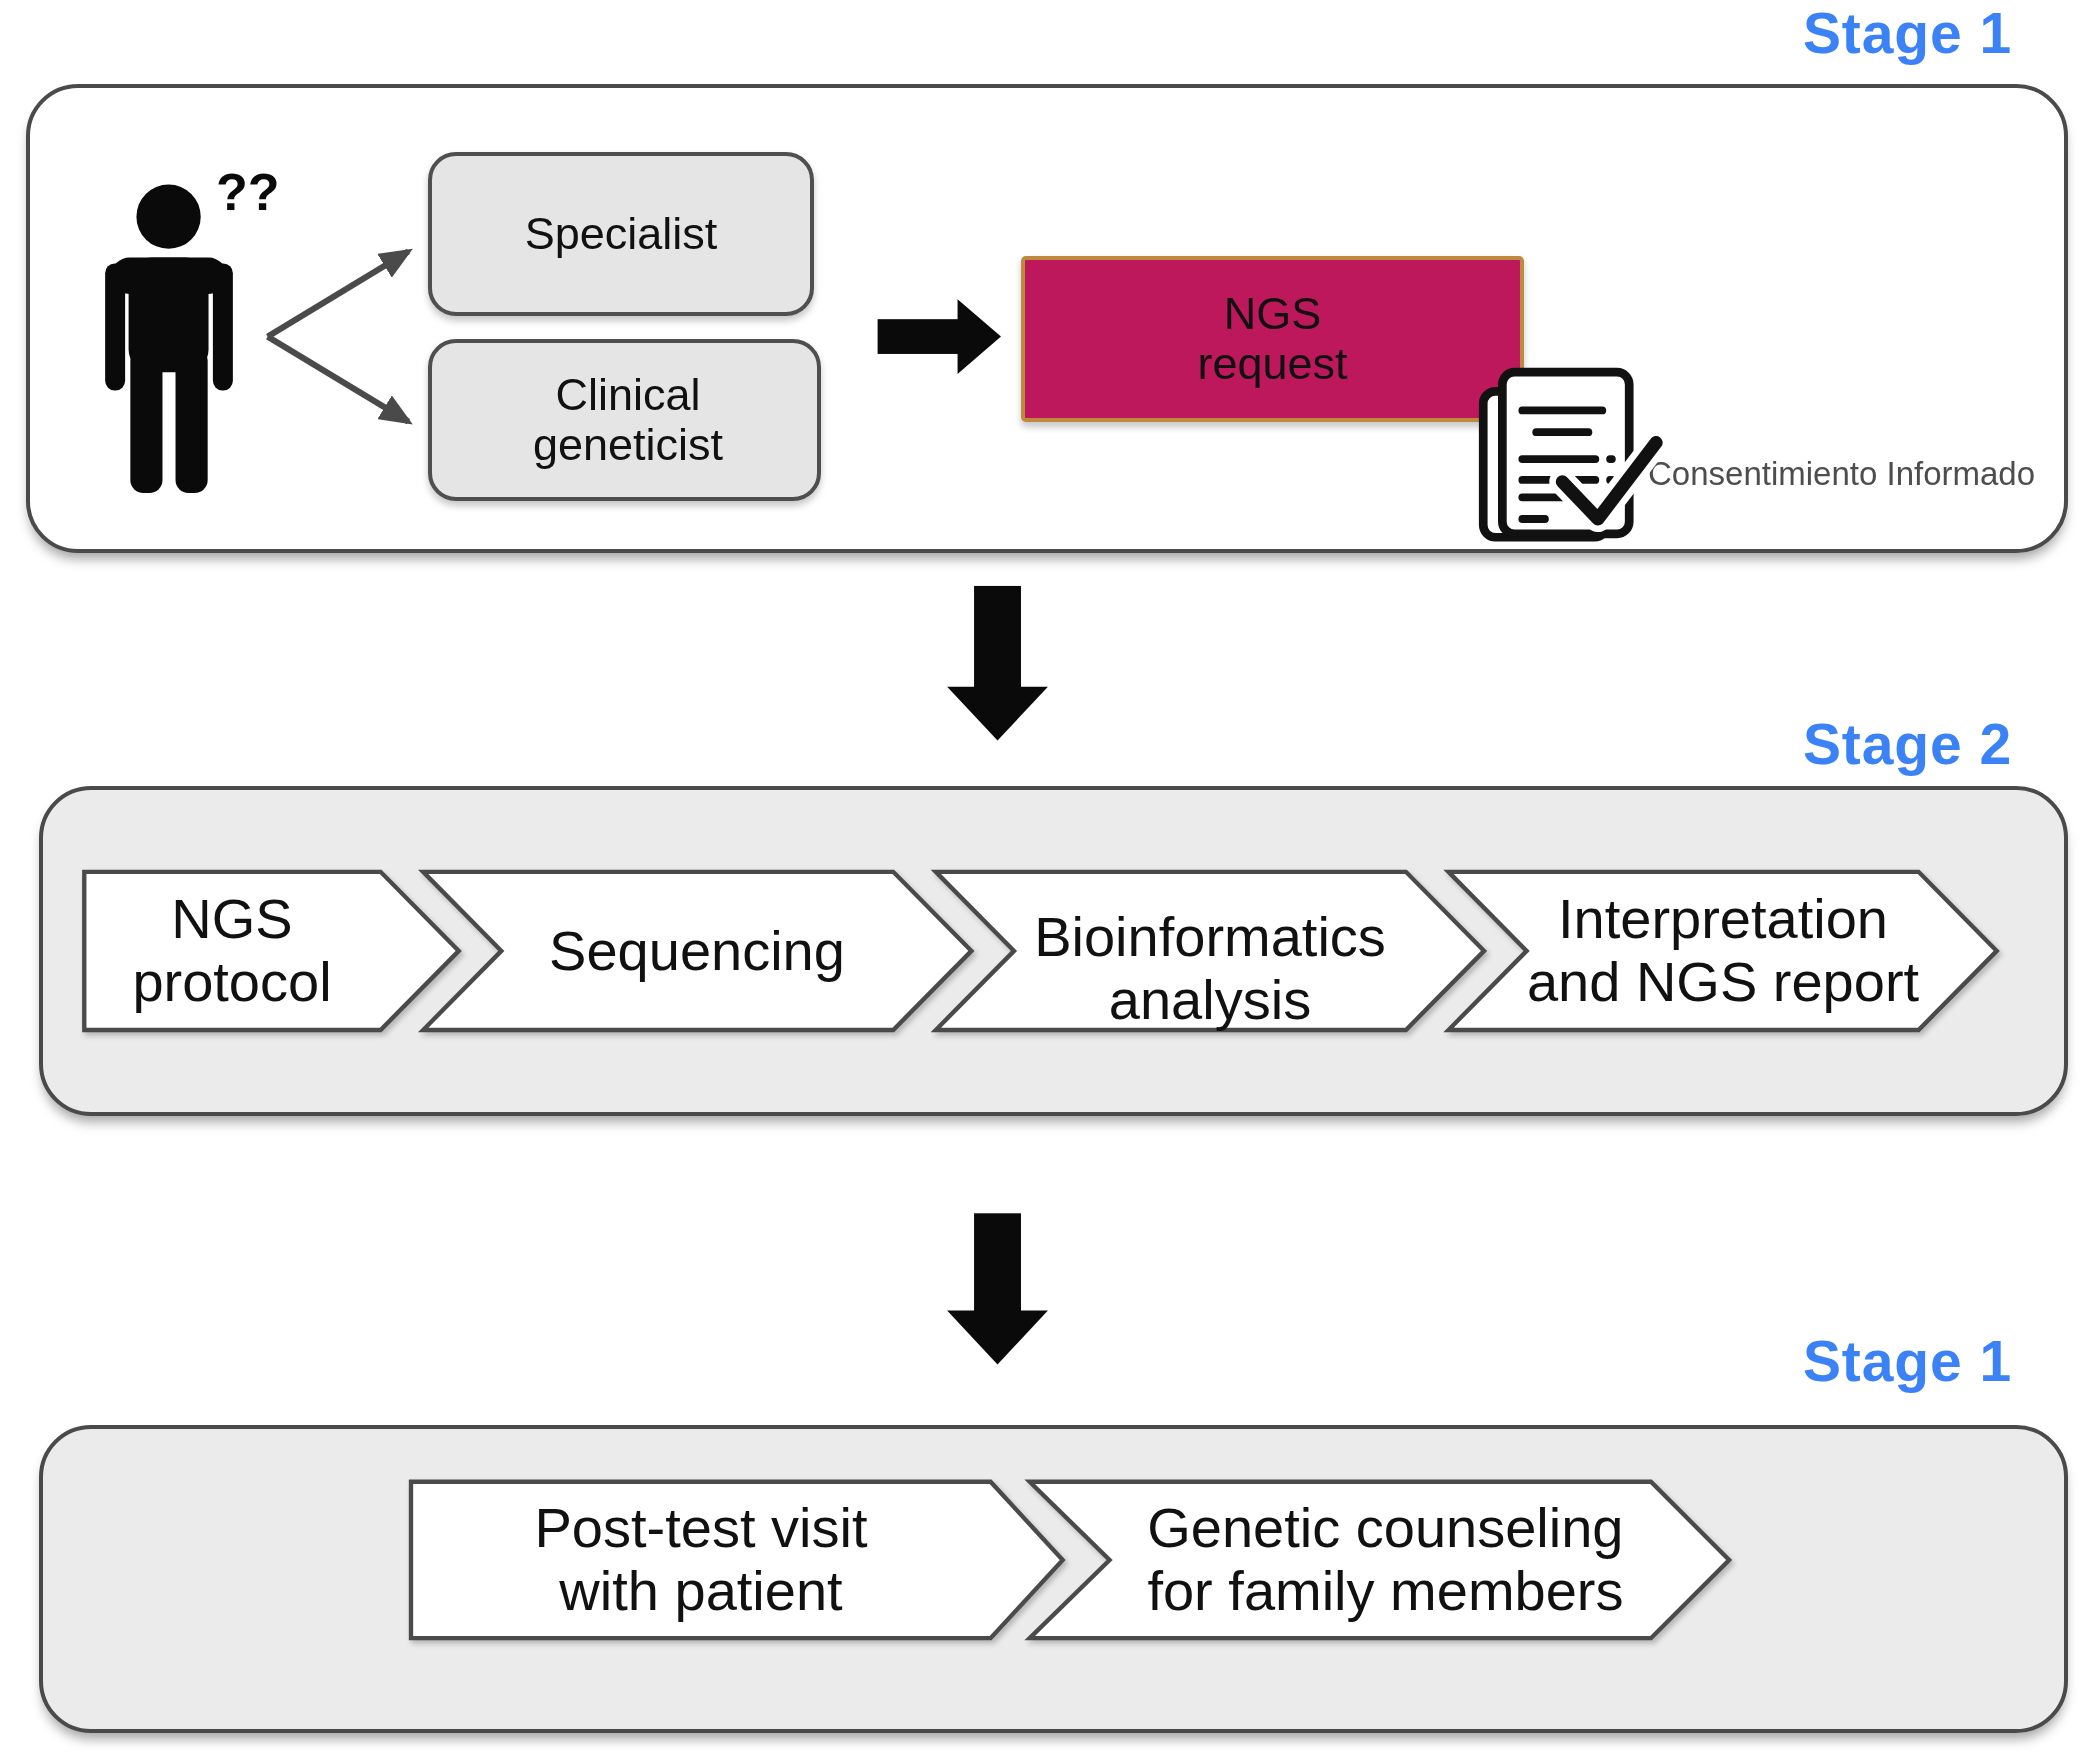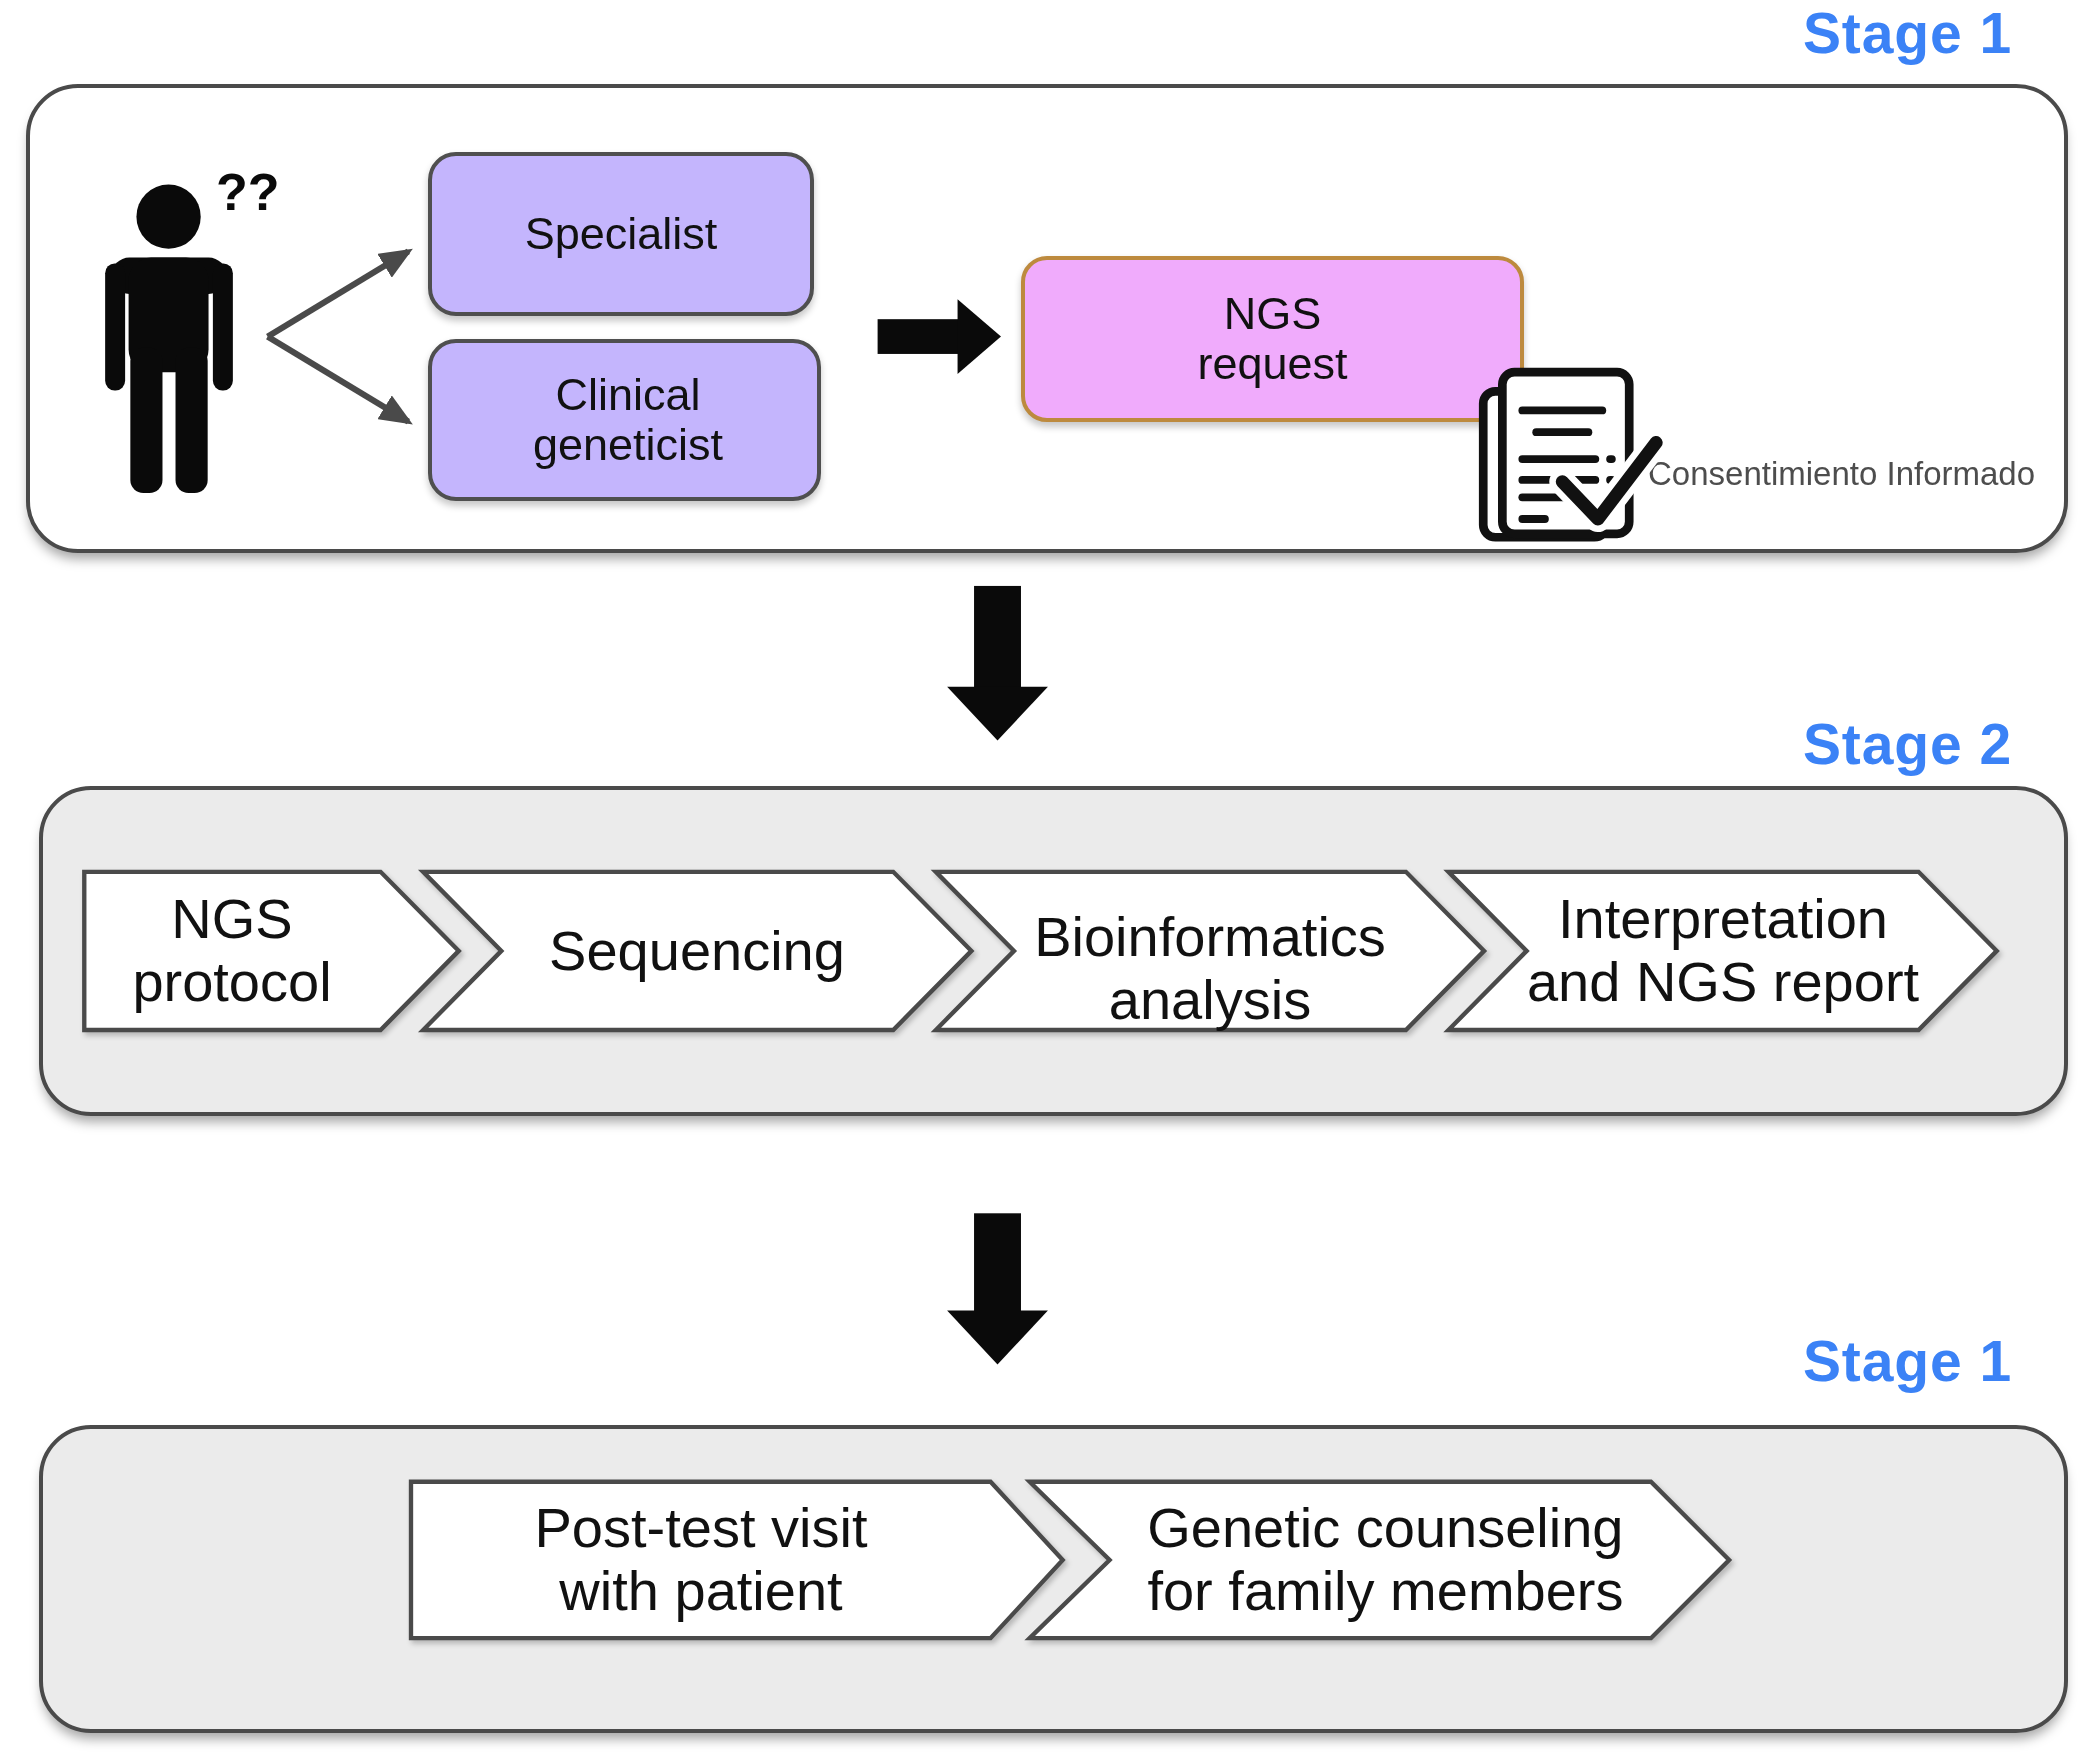--- a/index.html
+++ b/index.html
@@ -28,30 +28,30 @@
   }
   #stage1-container{left:26px;top:84px;width:2034px;height:461px;background:#ffffff;}
   #stage2-container{left:39px;top:786px;width:2021px;height:322px;background:#ebebeb;}
   #stage3-container{left:39px;top:1425px;width:2021px;height:300px;background:#ebebeb;}
   .box{
     position:absolute;
     display:flex;align-items:center;justify-content:center;
     text-align:center;
     border:4.3px solid #4f4f4f;
     border-radius:28px;
-    background:#c4b5fd;
+    background:#e5e5e5;
     font-size:45px;
     line-height:1.12;
     box-shadow:0 4.3px 7px rgba(0,0,0,0.22);
   }
   #specialist-box{left:428px;top:152px;width:378px;height:156px;}
   #clinical-box{left:428px;top:339px;width:378px;height:154px;padding-left:7px;}
   #ngs-request-box{
     left:1021px;top:256px;width:495px;height:158px;
-    background:#f0abfc;border:4.3px solid #bd8a3e;border-radius:26px;
+    background:#be185d;border:4.3px solid #bd8a3e;border-radius:5px;
   }
   .wrap-260{max-width:226px;}
   .wrap-220{max-width:191px;}
   .wrap-250{max-width:217px;}
   .wrap-420{max-width:365px;margin-top:36px;}
   .wrap-500{max-width:435px;}
   .wrap-480{max-width:417px;}
   .wrap-560{max-width:487px;text-align:right;}
   .q-marks{
     position:absolute;left:216px;top:162px;

